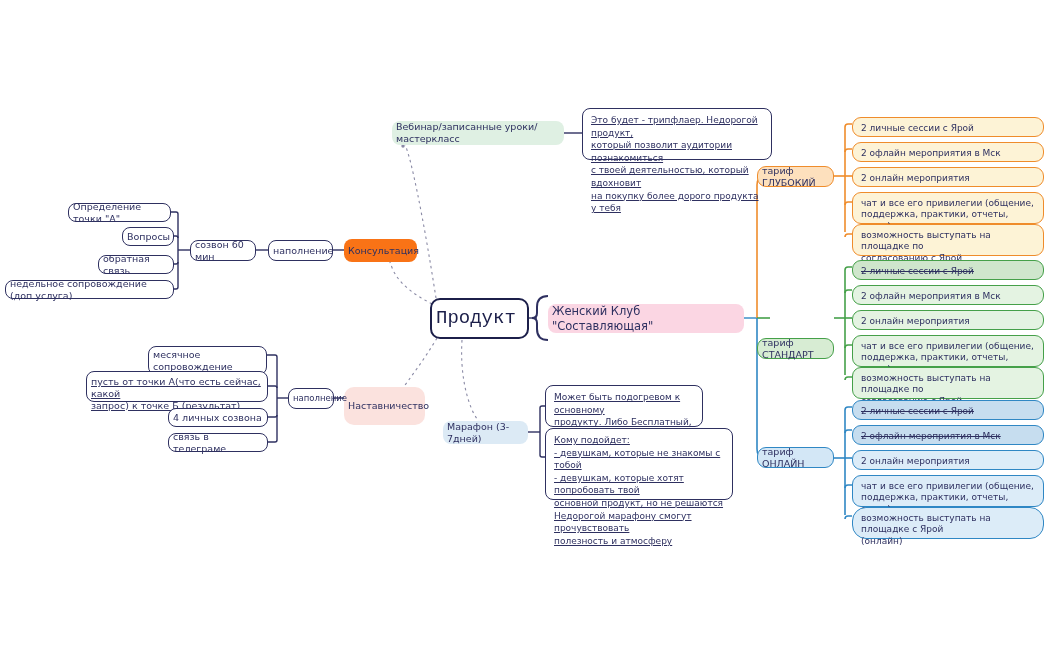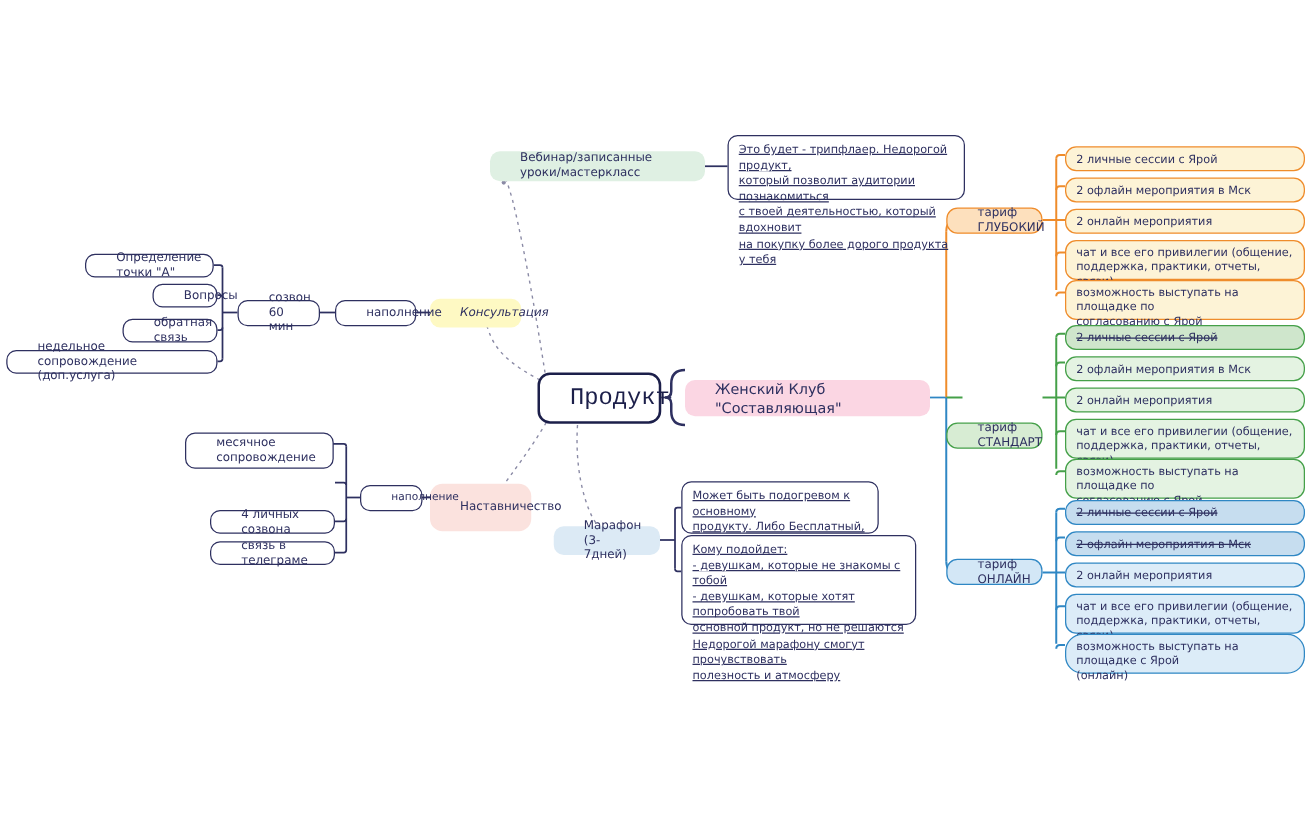--- a/index.html
+++ b/index.html
@@ -2,32 +2,32 @@
 <html><head>
 <meta charset="utf-8">
 <style>
   html,body{margin:0;padding:0;background:#ffffff;}
   body{width:1049px;height:650px;position:relative;overflow:hidden;
        font-family:"DejaVu Sans","Liberation Sans",sans-serif;color:#2e3060;}
   .canvas{position:absolute;inset:0;width:1049px;height:650px;}
   svg.links{position:absolute;left:0;top:0;width:1049px;height:650px;pointer-events:none;}
 
   .node{position:absolute;box-sizing:border-box;display:flex;align-items:center;
-        border-radius:8px;padding:4px 24px;line-height:1.25;}
+        border-radius:8px;padding:4px 4px;line-height:1.25;}
   .node .txt{display:block;width:100%;}
 
   
   .n-plain{background:#ffffff;border:1.4px solid #2e3060;color:#2e3060;font-size:9.5px;}
 
   
   .n-center{background:#ffffff;border:2.2px solid #1c1f4a;color:#1c1f4a;
             font-size:19px;border-radius:10px;justify-content:center;}
 
   
-  .n-cream{background:#fef9c3;border:none;color:#2e3060;font-size:9.5px;font-style:italic;}
+  .n-cream{background:#f97316;border:none;color:#2e3060;font-size:9.5px;}
   .n-pinkpale{background:#fbe2de;border:none;color:#2e3060;font-size:9.5px;}
   .n-greenpale{background:#dff0e3;border:none;color:#2e3060;font-size:9.5px;}
   .n-bluepale{background:#dceaf5;border:none;color:#2e3060;font-size:9.5px;}
   .n-pink{background:#fbd6e3;border:none;color:#2e3060;font-size:11.5px;justify-content:center;}
 
   
   .n-orange-pill{background:#fde0bd;border:1.6px solid #ef8c2b;color:#2e3060;font-size:9.5px;justify-content:center;border-radius:9px;}
   .n-green-pill{background:#d7ecd3;border:1.6px solid #45a049;color:#2e3060;font-size:9.5px;justify-content:center;border-radius:9px;}
   .n-blue-pill{background:#d3e7f6;border:1.6px solid #2f87c4;color:#2e3060;font-size:9.5px;justify-content:center;border-radius:9px;}
 
@@ -170,20 +170,24 @@
 
 <div class="node n-pinkpale" style="left:344px;top:387px;width:81px;height:38px;border-radius:10px;">
   <span class="txt">Наставничество</span>
 </div>
 <div class="node n-plain" style="left:288px;top:388px;width:46px;height:21px;justify-content:center;font-size:8.5px;">
   <span class="txt">наполнение</span>
 </div>
 <div class="node n-plain" style="left:148px;top:346px;width:119px;height:29px;">
   <span class="txt">месячное сопровождение</span>
 </div>
+<div class="node n-plain multi" style="left:86px;top:371px;width:182px;height:31px;">
+  <span class="txt">пусть от точки А(что есть сейчас, какой
+запрос) к точке Б (результат)</span>
+</div>
 <div class="node n-plain" style="left:168px;top:408px;width:100px;height:19px;">
   <span class="txt">4 личных созвона</span>
 </div>
 <div class="node n-plain" style="left:168px;top:433px;width:100px;height:19px;">
   <span class="txt">связь в телеграме</span>
 </div>
 
 <div class="node n-bluepale" style="left:443px;top:421px;width:85px;height:23px;">
   <span class="txt">Марафон (3-7дней)</span>
 </div>

